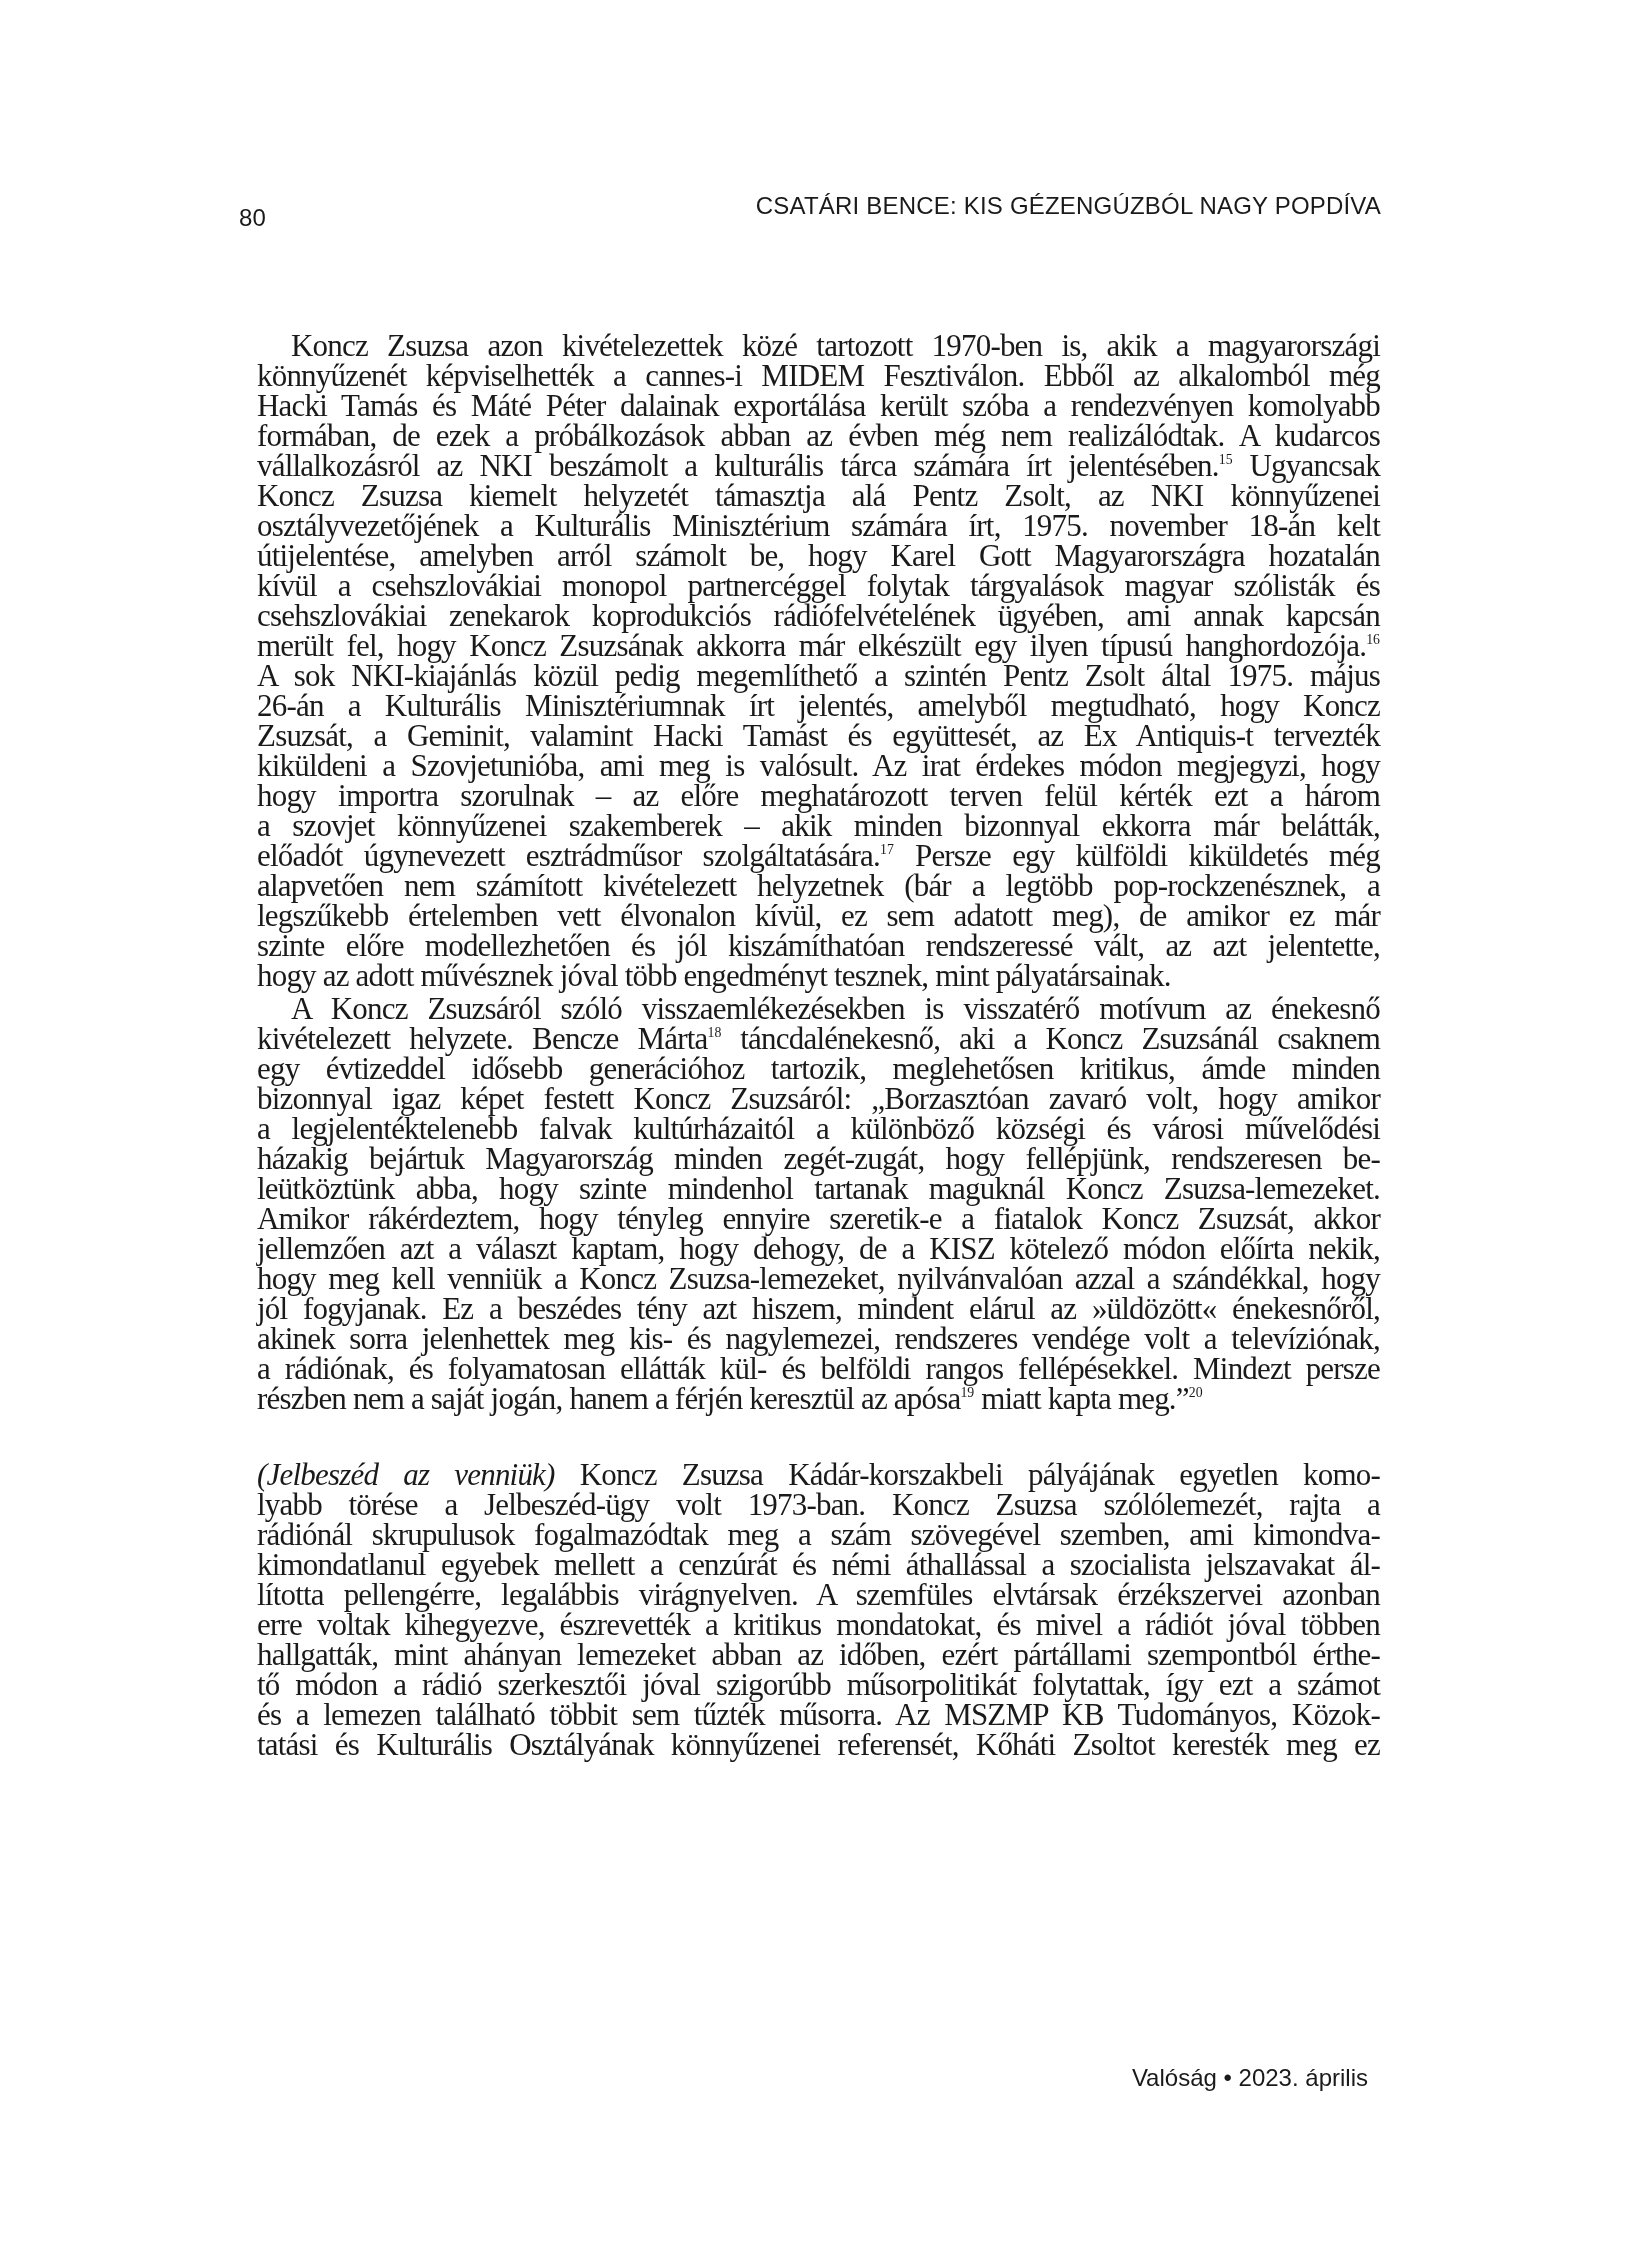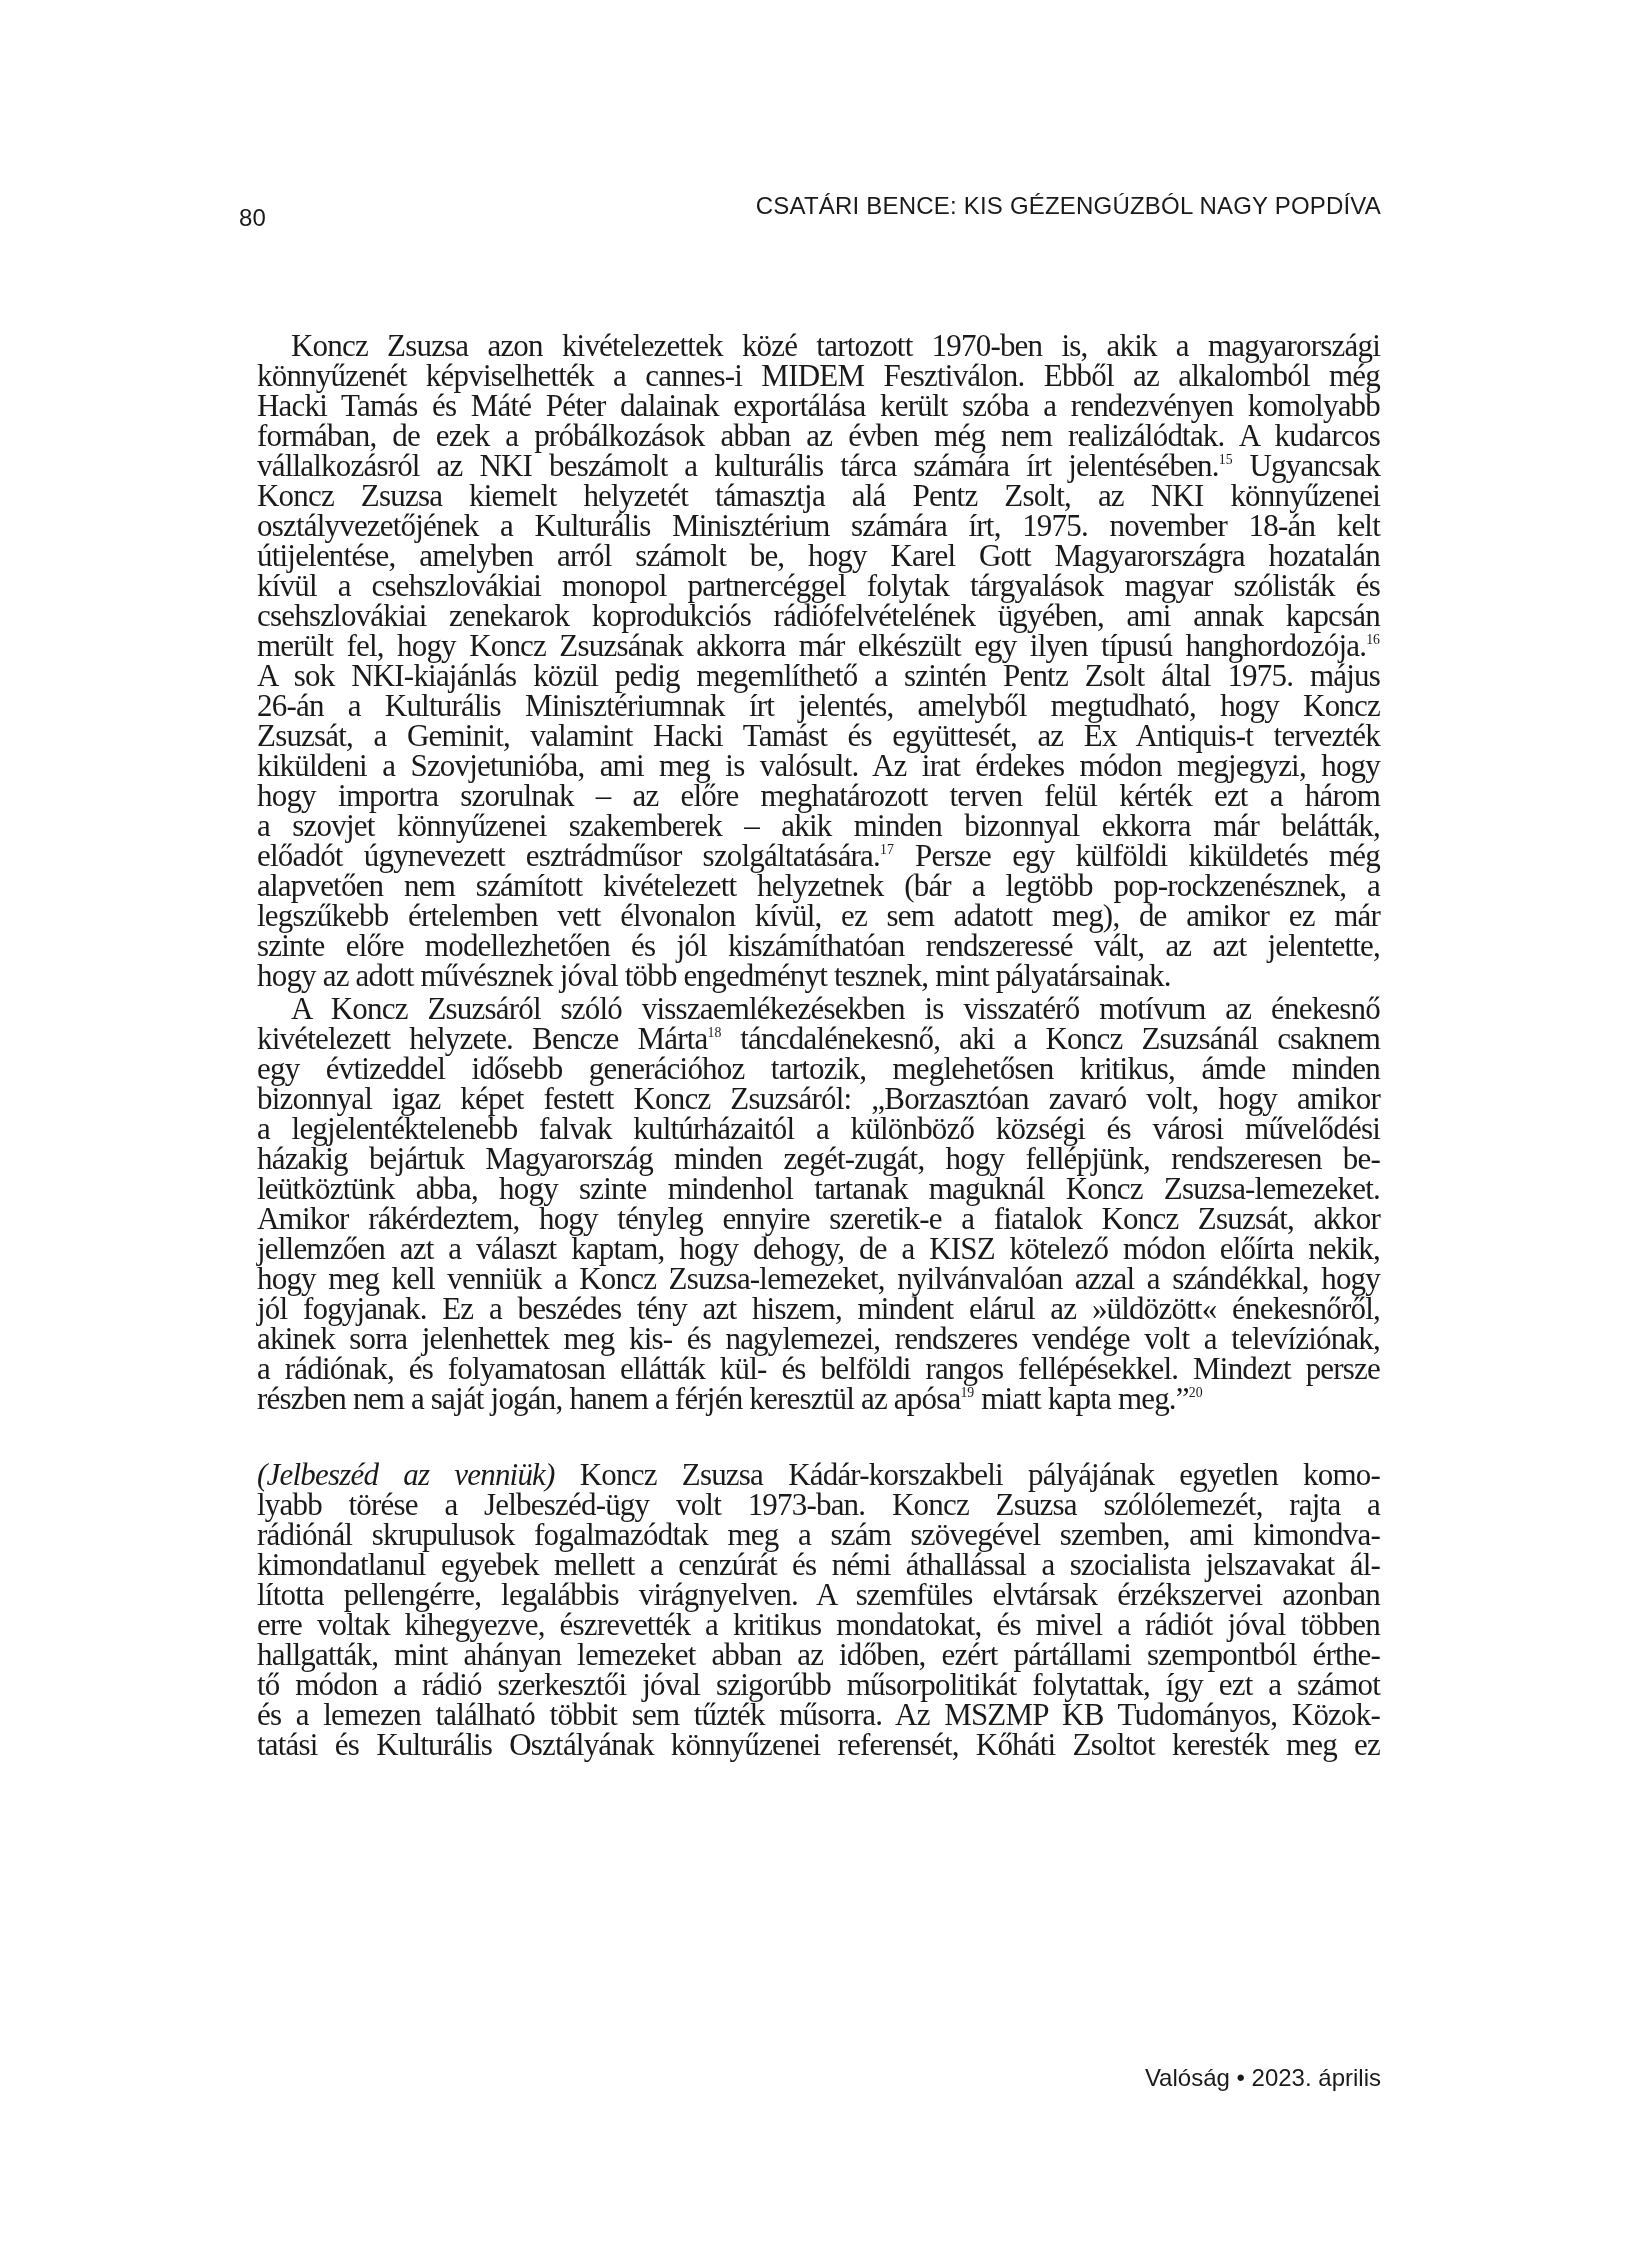--- a/index.html
+++ b/index.html
@@ -17,21 +17,21 @@
     margin-top: 44px;
   }
   .line { display: block; height: 30px; white-space: nowrap; text-align: justify; text-align-last: justify; }
   .line.last { text-align-last: left; }
   .line.indent { padding-left: 34px; }
   .para-gap { height: 3.1px; }
   .section-gap { height: 46px; }
   sup { font-size: 13.8px; line-height: 0; vertical-align: 12.3px; letter-spacing: 0; }
   em { font-style: italic; }
   .footer {
-    position: absolute; top: 2064px; right: 247px;
+    position: absolute; top: 2064px; right: 260px;
     font-family: "Liberation Sans", sans-serif; font-size: 24px; white-space: nowrap;
   }
 </style>
 </head>
 <body>
 
 <div class="running-head">
   <span class="page-num">80</span>
   <span class="title">CSATÁRI BENCE: KIS GÉZENGÚZBÓL NAGY POPDÍVA</span>
 </div>

